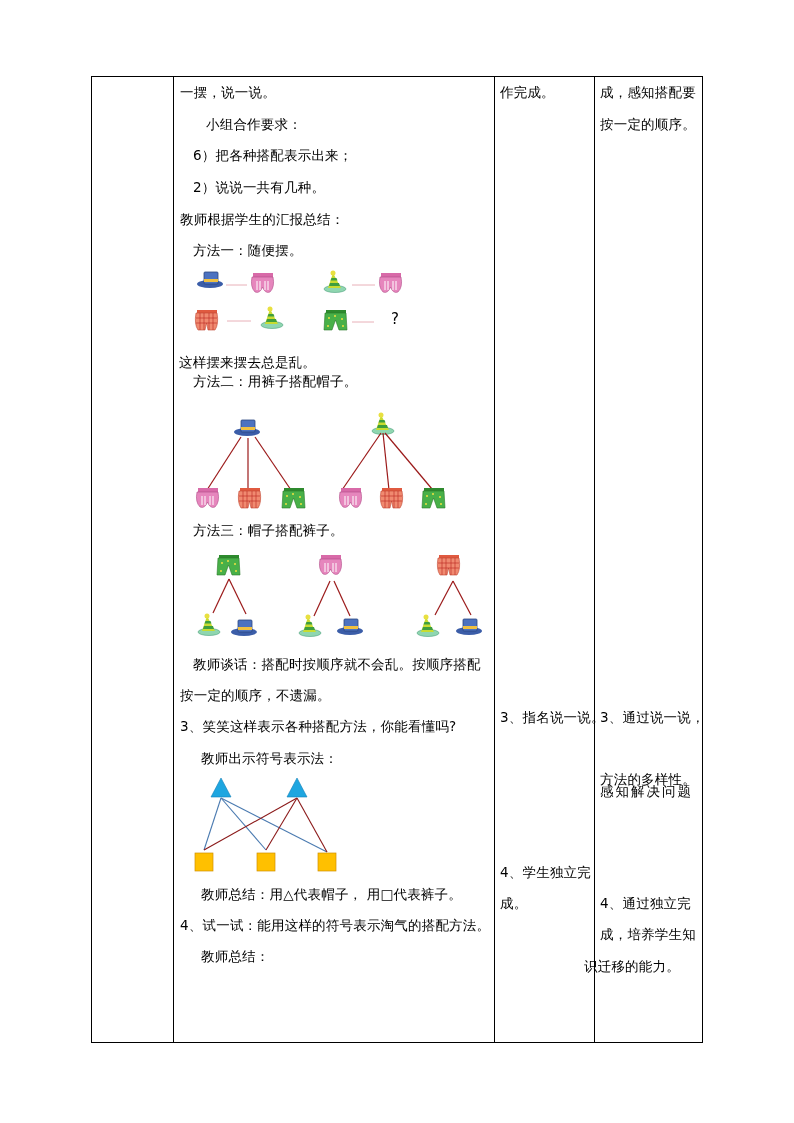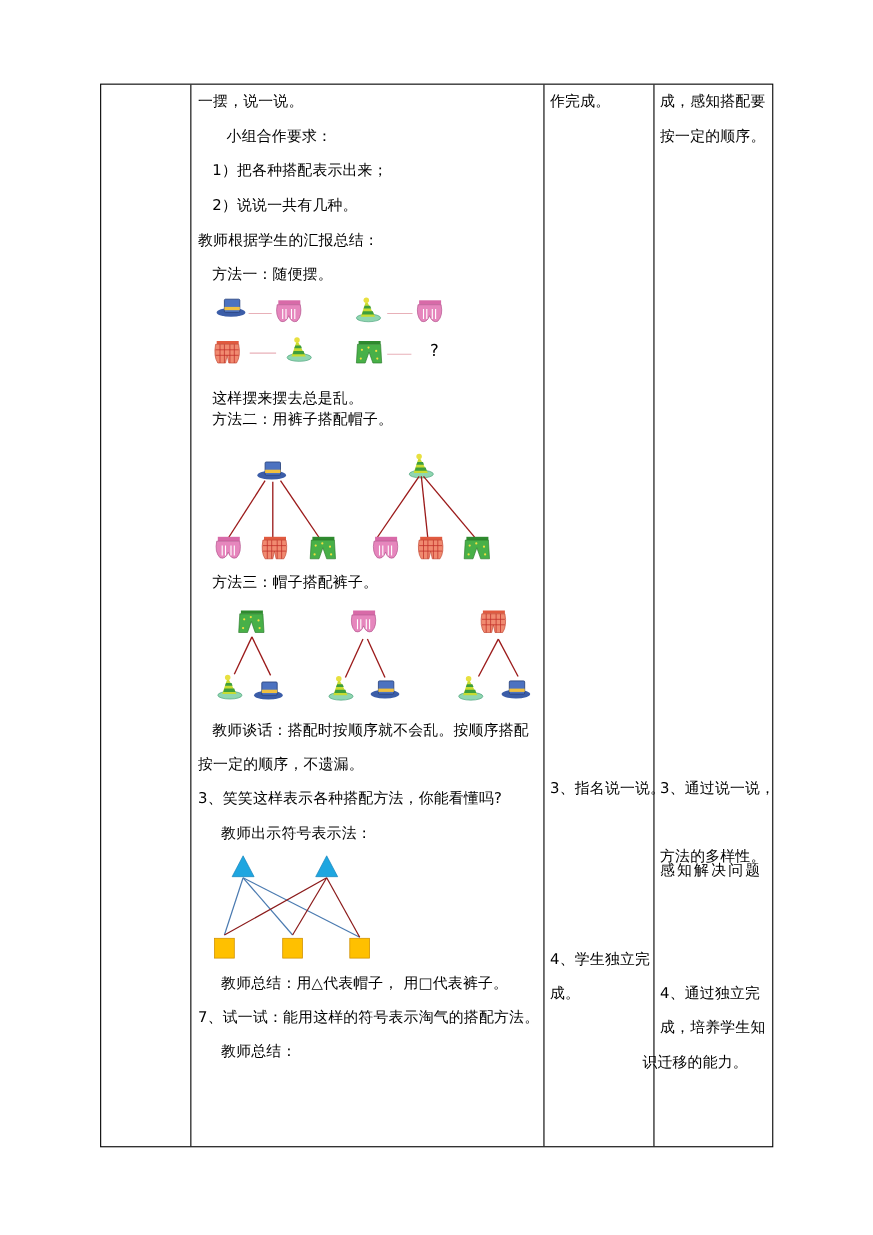--- a/index.html
+++ b/index.html
@@ -18,21 +18,21 @@
 <div class="page">
 
   <div class="tbl">
     <div class="vline" style="left:81px"></div>
     <div class="vline" style="left:402px"></div>
     <div class="vline" style="left:502px"></div>
   </div>
 
   <div class="t" style="left:180px;top:84px">一摆，说一说。</div>
   <div class="t" style="left:206px;top:116px">小组合作要求：</div>
-  <div class="t" style="left:193px;top:147px">1）把各种搭配表示出来；</div>
+  <div class="t" style="left:193px;top:147px">6）把各种搭配表示出来；</div>
   <div class="t" style="left:193px;top:179px">2）说说一共有几种。</div>
   <div class="t" style="left:180px;top:211px">教师根据学生的汇报总结：</div>
   <div class="t" style="left:193px;top:242px">方法一：随便摆。</div>
 
   <svg class="diagram" style="left:185px;top:260px" width="240" height="80">
     <defs>
       <g id="tophat">
         <ellipse cx="13" cy="14" rx="13" ry="4" fill="#3b5da8"></ellipse>
         <rect x="7" y="2" width="14" height="12" rx="1" fill="#4c72c0" stroke="#2b4680" stroke-width="0.8"></rect>
         <rect x="7" y="9" width="14" height="3" fill="#f0c040"></rect>
@@ -79,21 +79,21 @@
     <line x1="167" y1="25" x2="190" y2="25" stroke="#e8b0b8" stroke-width="1"></line>
     <use href="#pink" x="193" y="13"></use>
     <use href="#plaid" x="9" y="50"></use>
     <line x1="42" y1="61" x2="66" y2="61" stroke="#e8b0b8" stroke-width="1"></line>
     <use href="#cone" x="75" y="46"></use>
     <use href="#green" x="138" y="50"></use>
     <line x1="167" y1="62" x2="189" y2="62" stroke="#e8b0b8" stroke-width="1"></line>
   </svg>
   <div class="t" style="left:391px;top:311px;font-size:15px">?</div>
 
-  <div class="t" style="left:193px;top:354px">这样摆来摆去总是乱。</div>
+  <div class="t" style="left:179px;top:354px">这样摆来摆去总是乱。</div>
   <div class="t" style="left:193px;top:373px">方法二：用裤子搭配帽子。</div>
 
   <svg class="diagram" style="left:185px;top:410px" width="270" height="100">
     <use href="#tophat" x="49" y="8"></use>
     <line x1="56" y1="27" x2="22" y2="80" stroke="#9b1a1a" stroke-width="1.2"></line>
     <line x1="63" y1="28" x2="63" y2="80" stroke="#9b1a1a" stroke-width="1.2"></line>
     <line x1="70" y1="27" x2="106" y2="80" stroke="#9b1a1a" stroke-width="1.2"></line>
     <use href="#pink" x="10" y="78"></use>
     <use href="#plaid" x="52" y="78"></use>
     <use href="#green" x="96" y="78"></use>
@@ -139,21 +139,21 @@
     <line x1="112" y1="28" x2="81" y2="80" stroke="#8b1a1a" stroke-width="1.1"></line>
     <line x1="112" y1="28" x2="142" y2="82" stroke="#8b1a1a" stroke-width="1.1"></line>
     <polygon points="36,8 26,27 46,27" fill="#1ea6e0" stroke="#1380b8" stroke-width="0.6"></polygon>
     <polygon points="112,8 102,27 122,27" fill="#1ea6e0" stroke="#1380b8" stroke-width="0.6"></polygon>
     <rect x="10" y="83" width="18" height="18" fill="#ffc000" stroke="#d09000" stroke-width="0.7"></rect>
     <rect x="72" y="83" width="18" height="18" fill="#ffc000" stroke="#d09000" stroke-width="0.7"></rect>
     <rect x="133" y="83" width="18" height="18" fill="#ffc000" stroke="#d09000" stroke-width="0.7"></rect>
   </svg>
 
   <div class="t" style="left:201px;top:886px">教师总结：用△代表帽子，  用□代表裤子。</div>
-  <div class="t" style="left:180px;top:917px">7、试一试：能用这样的符号表示淘气的搭配方法。</div>
+  <div class="t" style="left:180px;top:917px">4、试一试：能用这样的符号表示淘气的搭配方法。</div>
   <div class="t" style="left:201px;top:948px">教师总结：</div>
 
   <div class="t" style="left:500px;top:84px">作完成。</div>
   <div class="t" style="left:500px;top:709px">3、指名说一说。</div>
   <div class="t" style="left:500px;top:864px">4、学生独立完</div>
   <div class="t" style="left:500px;top:895px">成。</div>
 
   <div class="t" style="left:600px;top:84px">成，感知搭配要</div>
   <div class="t" style="left:600px;top:116px">按一定的顺序。</div>
   <div class="t" style="left:600px;top:709px">3、通过说一说，</div>

